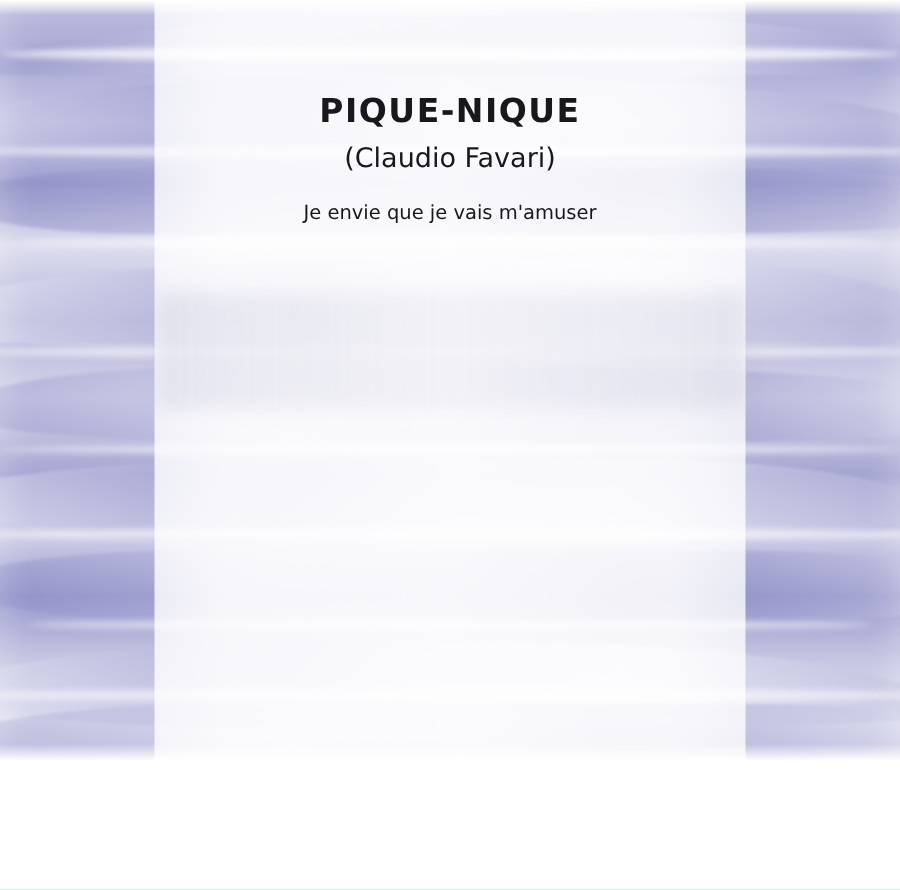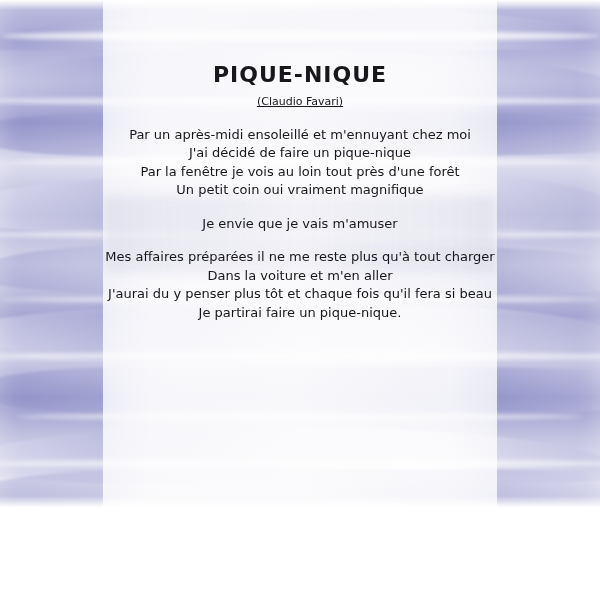--- a/index.html
+++ b/index.html
@@ -119,23 +119,22 @@
     color: #17171c;
     font-family: "DejaVu Sans", sans-serif;
   }
   .title {
     font-size: 22px;
     font-weight: 700;
     letter-spacing: 1px;
     margin: 0 0 8px 0;
   }
   .author {
-    font-size: 11px;
+    font-size: 18px;
     margin: 0 0 18px 0;
-    text-decoration: underline;
   }
   .stanza {
     margin: 0 0 15px 0;
   }
   .line {
     font-size: 13px;
     line-height: 1.42;
     white-space: nowrap;
   }
 </style>
@@ -167,33 +166,21 @@
     <div class="paper-shade"></div>
     <div class="edge-vignette"></div>
     <div class="top-white"></div>
     <div class="bottom-white"></div>
   </div>
 
   <div class="lyrics">
     <div class="title">PIQUE-NIQUE</div>
     <div class="author">(Claudio Favari)</div>
 
-    <div class="stanza">
-      <div class="line">Par un après-midi ensoleillé et m'ennuyant chez moi</div>
-      <div class="line">J'ai décidé de faire un pique-nique</div>
-      <div class="line">Par la fenêtre je vois au loin tout près d'une forêt</div>
-      <div class="line">Un petit coin oui vraiment magnifique</div>
-    </div>
 
     <div class="stanza">
       <div class="line">Je envie que je vais m'amuser</div>
     </div>
 
 
-    <div class="stanza">
-      <div class="line">Mes affaires préparées il ne me reste plus qu'à tout charger</div>
-      <div class="line">Dans la voiture et m'en aller</div>
-      <div class="line">J'aurai du y penser plus tôt et chaque fois qu'il fera si beau</div>
-      <div class="line">Je partirai faire un pique-nique.</div>
-    </div>
   </div>
 
 </div>
 
 </body></html>

